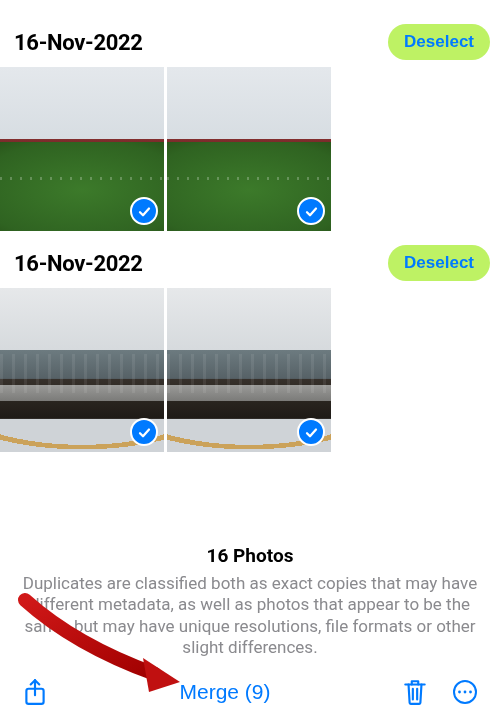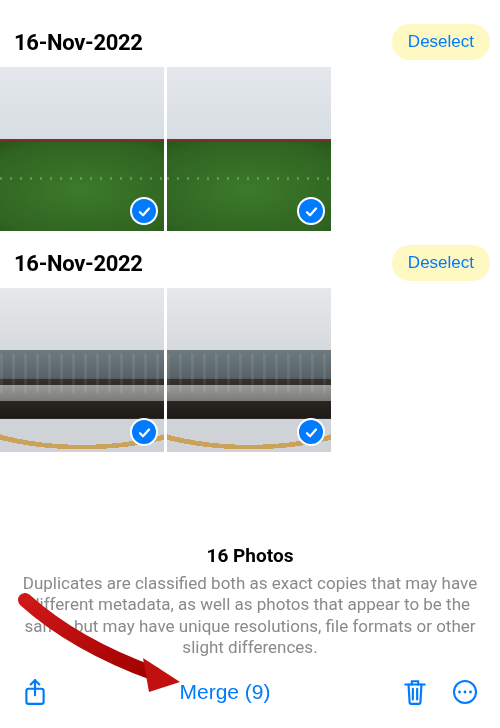--- a/index.html
+++ b/index.html
@@ -27,24 +27,24 @@
     padding: 2px 10px 4px 14px;
   }
   .group-date {
     font-size: 22px;
     font-weight: 700;
     letter-spacing: -0.3px;
   }
   .deselect-button {
     appearance: none;
     border: none;
-    background: #fef9c3;
+    background: #bef264;
     color: #007aff;
     font-size: 17px;
-    font-weight: 400;
+    font-weight: 700;
     padding: 8px 16px;
     border-radius: 18px;
     cursor: pointer;
   }
   .thumb-row {
     display: flex;
     gap: 3px;
     padding: 3px 0 0 0;
   }
   .thumb {

